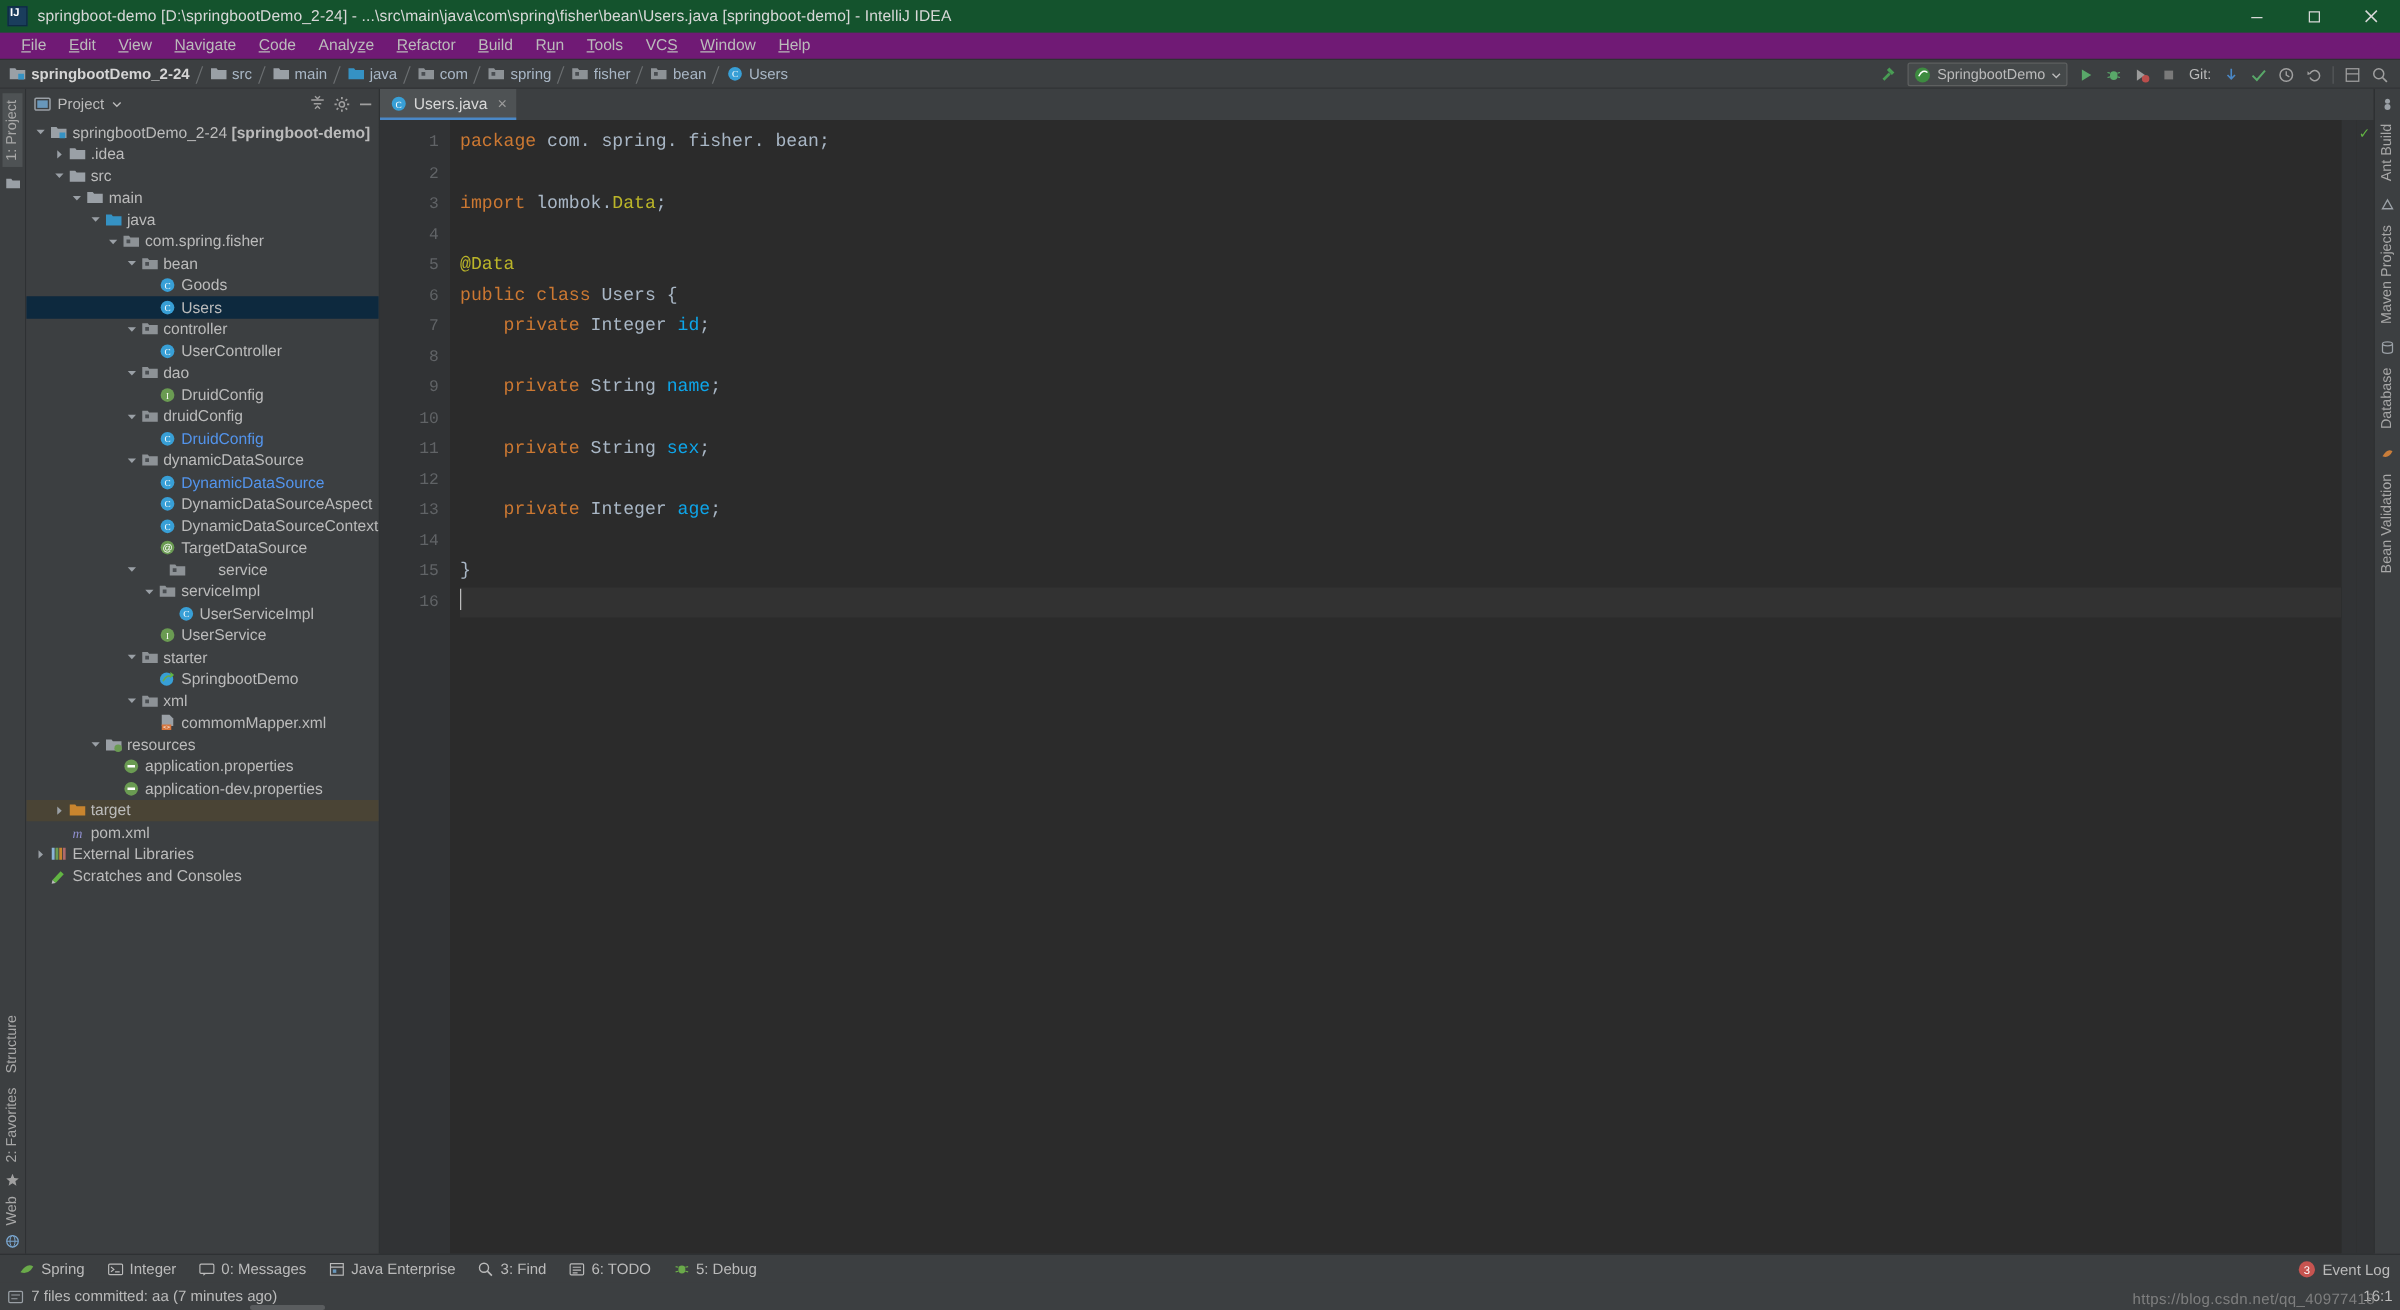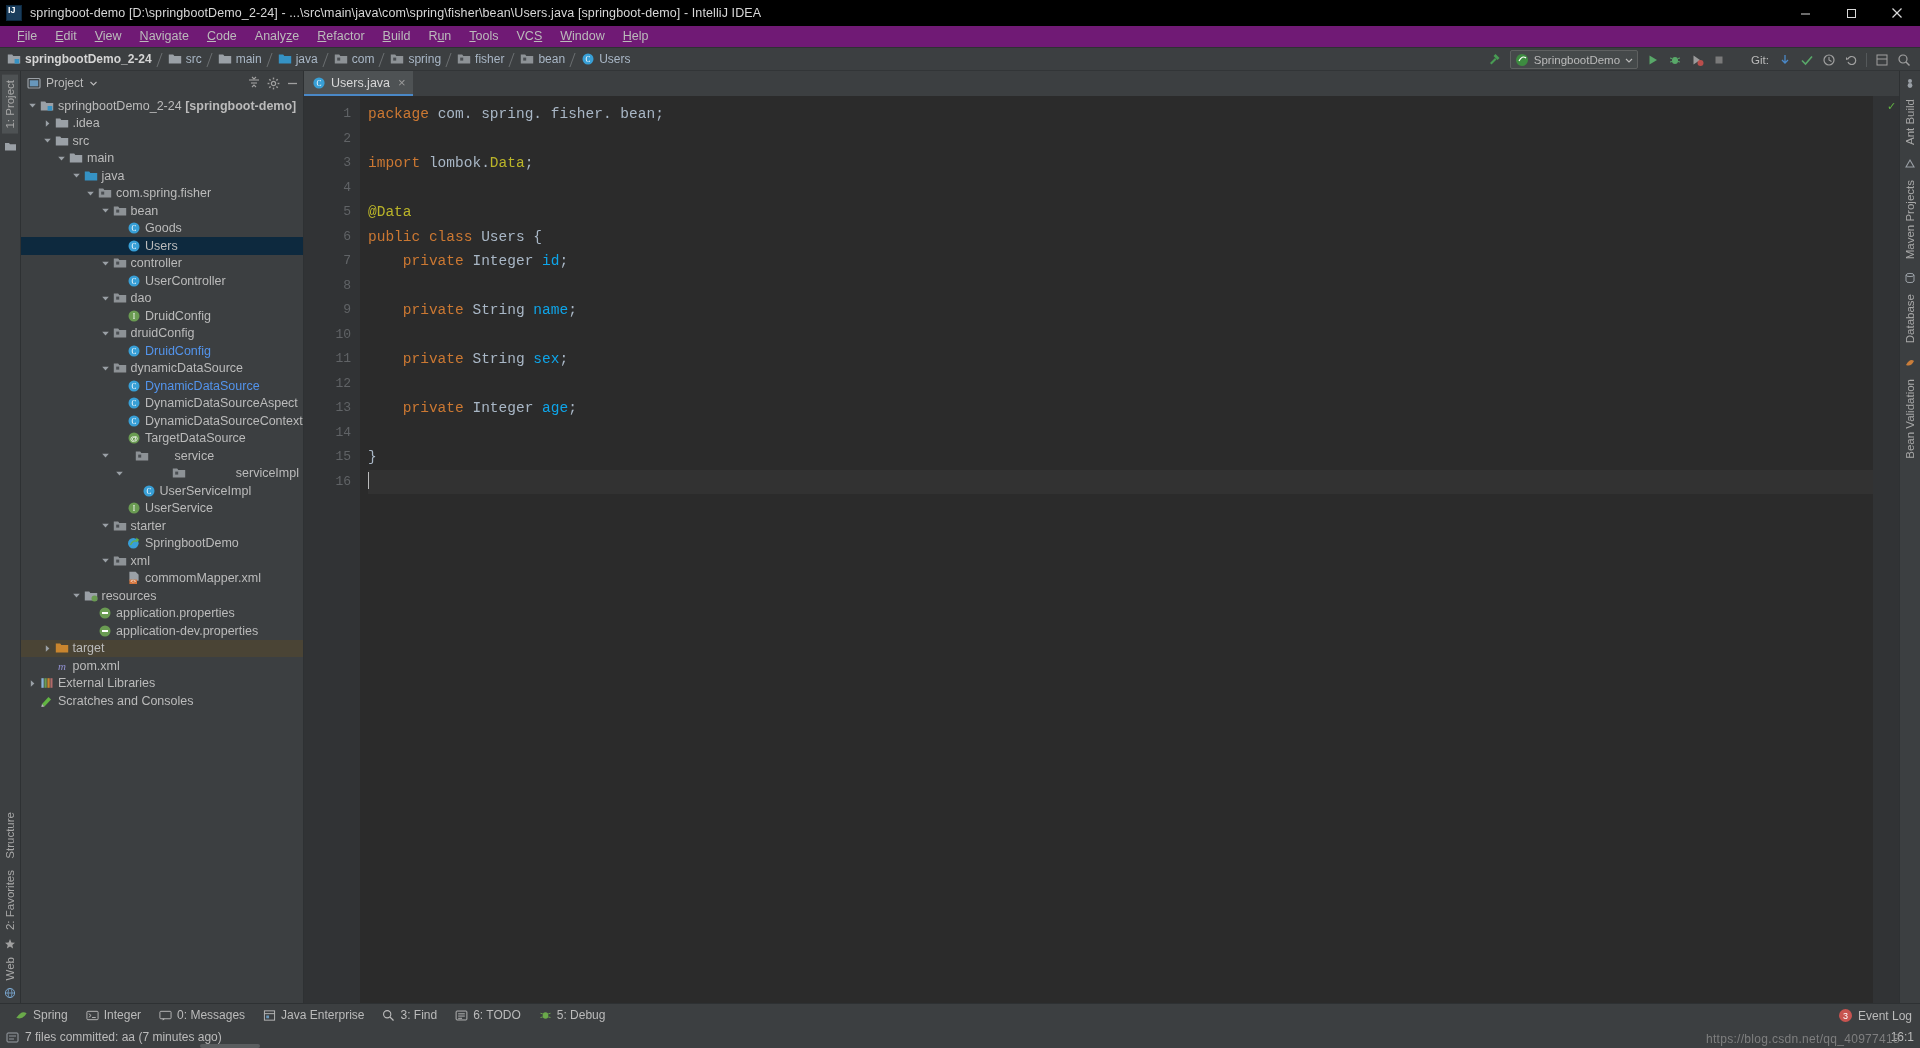--- a/index.html
+++ b/index.html
@@ -7,21 +7,21 @@
     width: 1920px; height: 1048px;
     background: #3c3f41;
     font-family: "Liberation Sans", sans-serif;
     overflow: hidden;
     -webkit-font-smoothing: antialiased;
   }
   .app { width: 1920px; height: 1048px; display: flex; flex-direction: column; position: relative; }
 
   
   .titlebar {
-    height: 26px; background: #000000; display: flex; align-items: center;
+    height: 26px; background: #14532d; display: flex; align-items: center;
     flex: 0 0 26px; position: relative;
   }
   .title-logo {
     width: 16px; height: 16px; margin-left: 6px; margin-right: 8px;
     background: #1a3d5c; border: 1px solid #0d2a42; position: relative; flex: 0 0 16px;
   }
   .title-logo::before {
     content: "IJ"; position: absolute; left: 1px; top: -1px; color: #fff;
     font-size: 9px; font-weight: bold; font-family: "Liberation Sans", sans-serif;
   }
@@ -71,21 +71,21 @@
   }
   .tb-btn {
     width: 20px; height: 20px; display: flex; align-items: center; justify-content: center;
   }
   .runcfg {
     display: flex; align-items: center; gap: 5px; height: 19px;
     border: 1px solid #5e6060; border-radius: 2px; background: #45494a;
     padding: 0 4px 0 4px; margin: 0 3px;
   }
   .runcfg-label { color: #bbbbbb; font-size: 11.5px; white-space: nowrap; }
-  .git-label { color: #bbbbbb; font-size: 11.5px; margin: 0 4px 0 20px; }
+  .git-label { color: #bbbbbb; font-size: 11.5px; margin: 0 4px 0 4px; }
   .tb-sep { width: 1px; height: 14px; background: #55595b; margin: 0 3px; }
 
   
   .body-row { flex: 1 1 auto; display: flex; min-height: 0; }
 
   
   .stripe {
     width: 21px; flex: 0 0 21px; background: #3c3f41; border-right: 1px solid #2e3133;
     display: flex; flex-direction: column; justify-content: space-between; align-items: center;
     padding: 4px 0 4px 0;
@@ -667,21 +667,21 @@
               <svg width="9" height="9" viewBox="0 0 9 9">
                 <path d="M1.2 2.8 L4.5 6.4 L7.8 2.8 Z" fill="#9aa0a6"></path>
               </svg>
             </span>
             <svg class="ico" viewBox="0 0 14 14" style="margin-left: 2px;">
               <path d="M0.8 2.6 h4.4 l1.1 1.4 h6.9 v7.4 h-12.4 z" fill="#8d9296"></path>
               <rect x="3.2" y="5.6" width="3" height="3" fill="#4a4e52"></rect>
             </svg>
             <span class="lbl c-default">service</span>
           </div>
-          <div class="node" style="padding-left: 93px; justify-content: space-between;">
+          <div class="node" style="padding-left: 93px;">
             <span class="arrow">
               <svg width="9" height="9" viewBox="0 0 9 9">
                 <path d="M1.2 2.8 L4.5 6.4 L7.8 2.8 Z" fill="#9aa0a6"></path>
               </svg>
             </span>
             <svg class="ico" viewBox="0 0 14 14" style="margin-left: 2px;">
               <path d="M0.8 2.6 h4.4 l1.1 1.4 h6.9 v7.4 h-12.4 z" fill="#8d9296"></path>
               <rect x="3.2" y="5.6" width="3" height="3" fill="#4a4e52"></rect>
             </svg>
             <span class="lbl c-default">serviceImpl</span>

